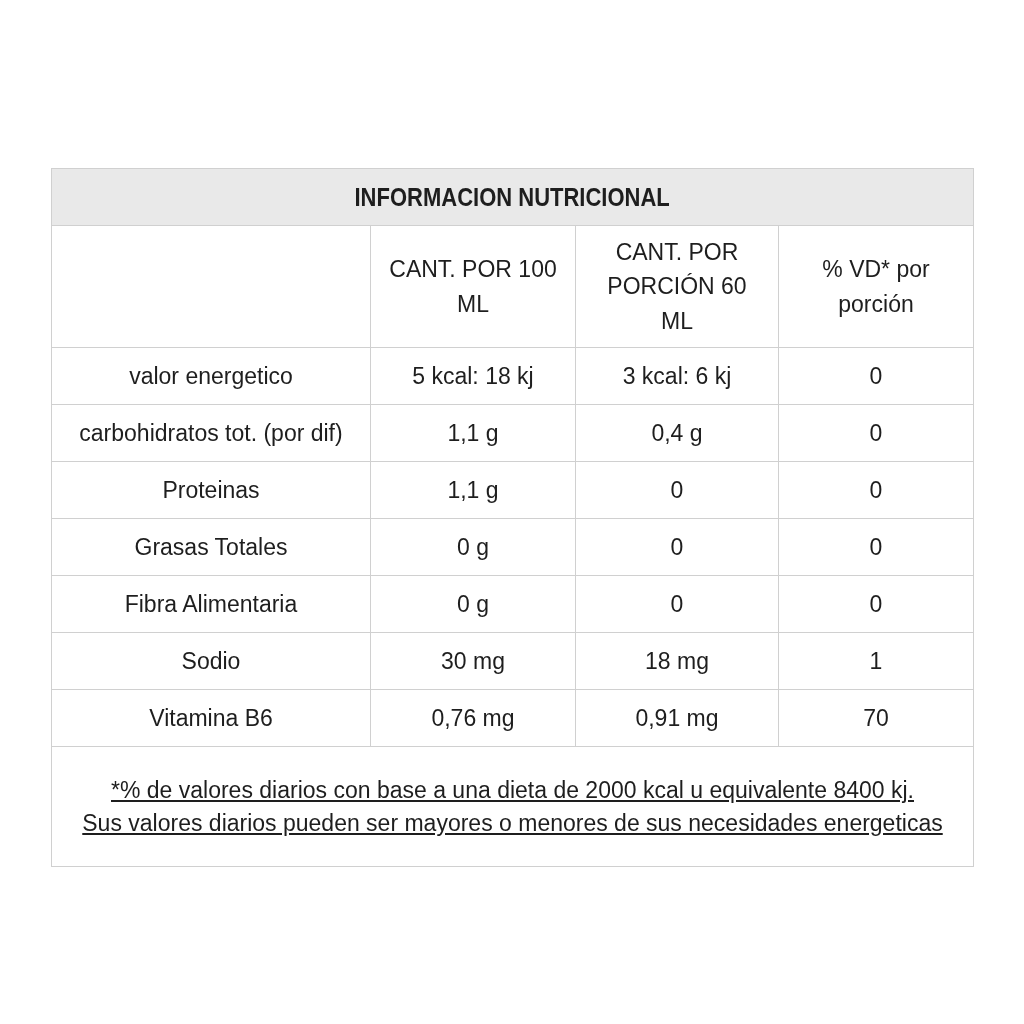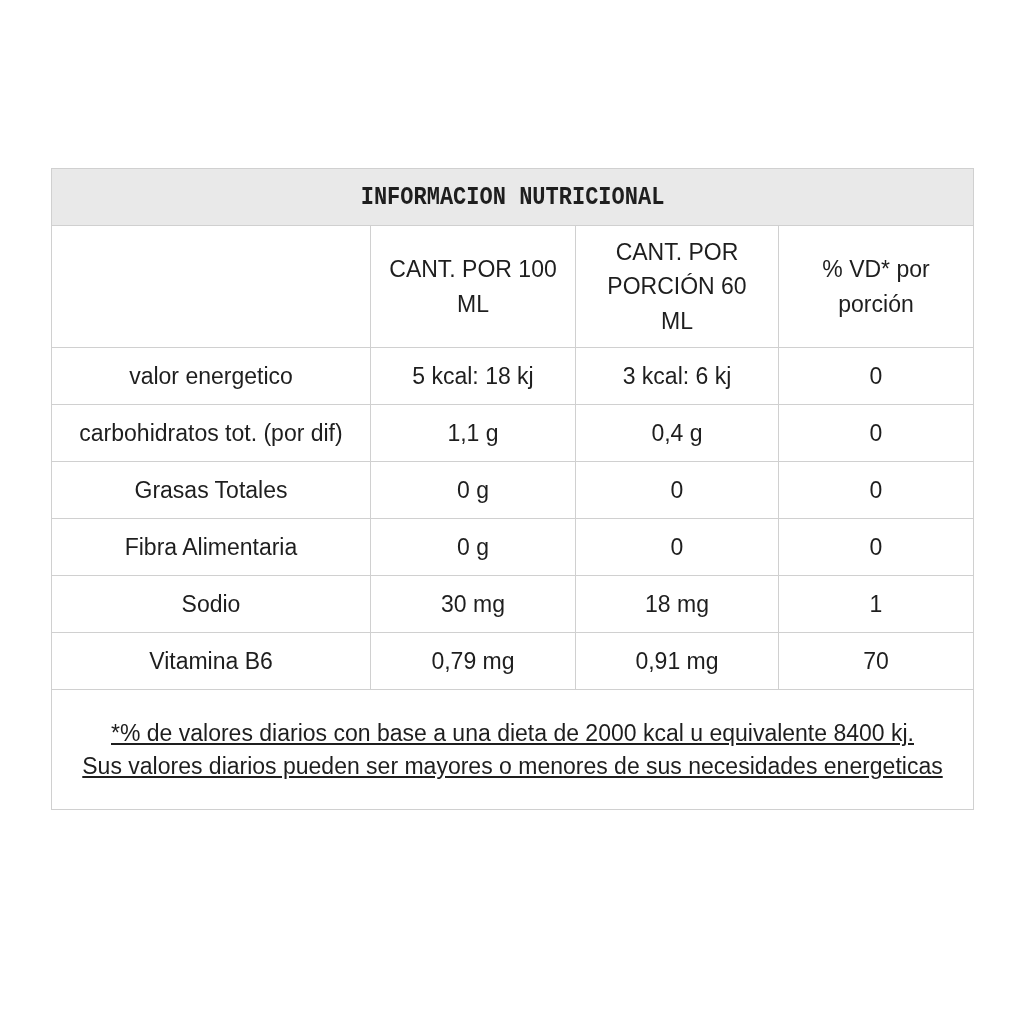--- a/index.html
+++ b/index.html
@@ -24,21 +24,20 @@
     text-align: center;
     vertical-align: middle;
     font-weight: 400;
     font-size: 23px;
     padding: 4px 10px;
   }
   .title-cell {
     background: #e9e9e9;
     height: 57px;
     padding: 0;
-    font-family: Liberation Mono, monospace;
   }
   .title-text {
     display: inline-block;
     font-weight: 700;
     font-size: 25px;
     letter-spacing: 0px;
     transform: scaleX(0.88);
     transform-origin: center;
     white-space: nowrap;
   }
@@ -99,40 +98,46 @@
       <td>3 kcal: 6 kj</td>
       <td>0</td>
     </tr>
     <tr class="data-row">
       <td>carbohidratos tot. (por dif)</td>
       <td>1,1 g</td>
       <td>0,4 g</td>
       <td>0</td>
     </tr>
     <tr class="data-row">
+      <td>Proteinas</td>
+      <td>1,1 g</td>
+      <td>0</td>
+      <td>0</td>
+    </tr>
+    <tr class="data-row">
       <td>Grasas Totales</td>
       <td>0 g</td>
       <td>0</td>
       <td>0</td>
     </tr>
     <tr class="data-row">
       <td>Fibra Alimentaria</td>
       <td>0 g</td>
       <td>0</td>
       <td>0</td>
     </tr>
     <tr class="data-row">
       <td>Sodio</td>
       <td>30 mg</td>
       <td>18 mg</td>
       <td>1</td>
     </tr>
     <tr class="data-row">
       <td>Vitamina B6</td>
-      <td>0,79 mg</td>
+      <td>0,76 mg</td>
       <td>0,91 mg</td>
       <td>70</td>
     </tr>
 
     <tr>
       <td class="footer-cell" colspan="4">
         <span class="line">*% de valores diarios con base a una dieta de 2000 kcal u equivalente 8400 kj.</span>
         <span class="line">Sus valores diarios pueden ser mayores o menores de sus necesidades energeticas</span>
       </td>
     </tr>

